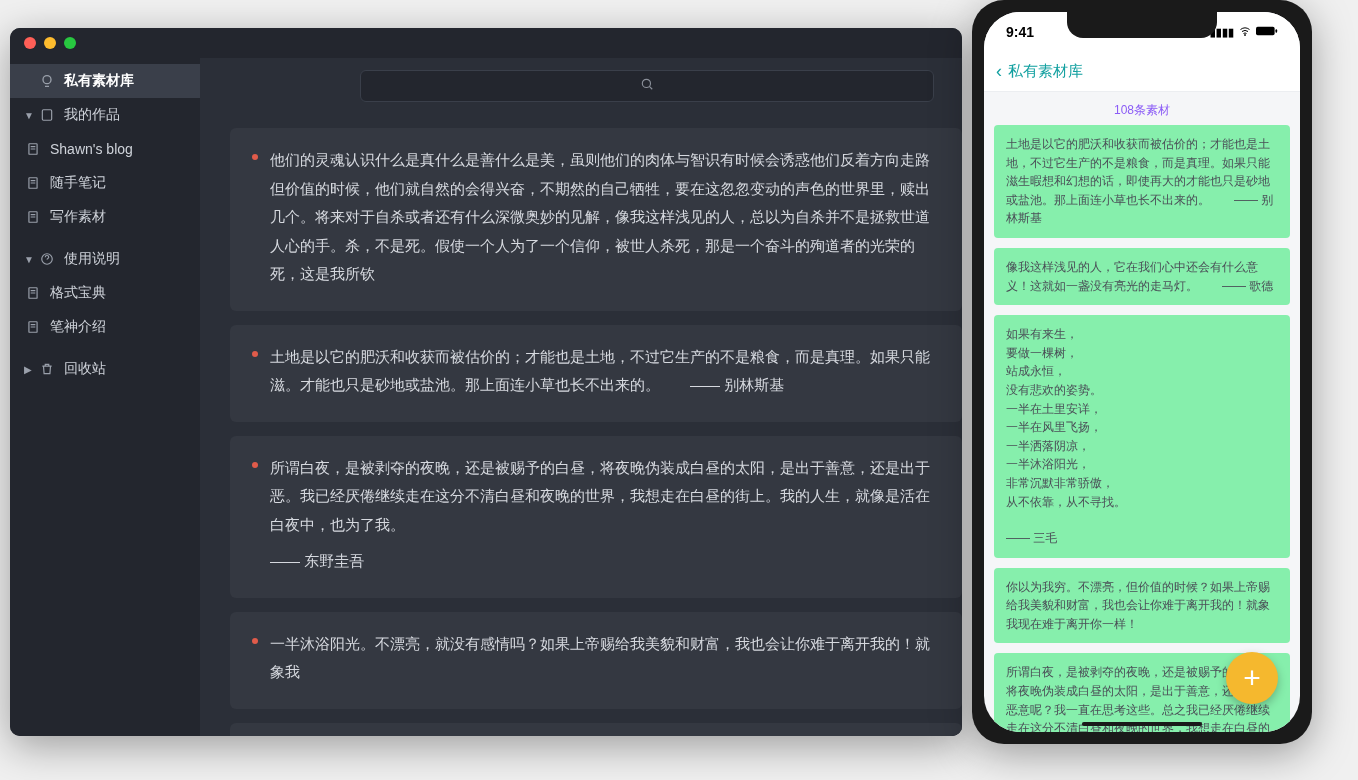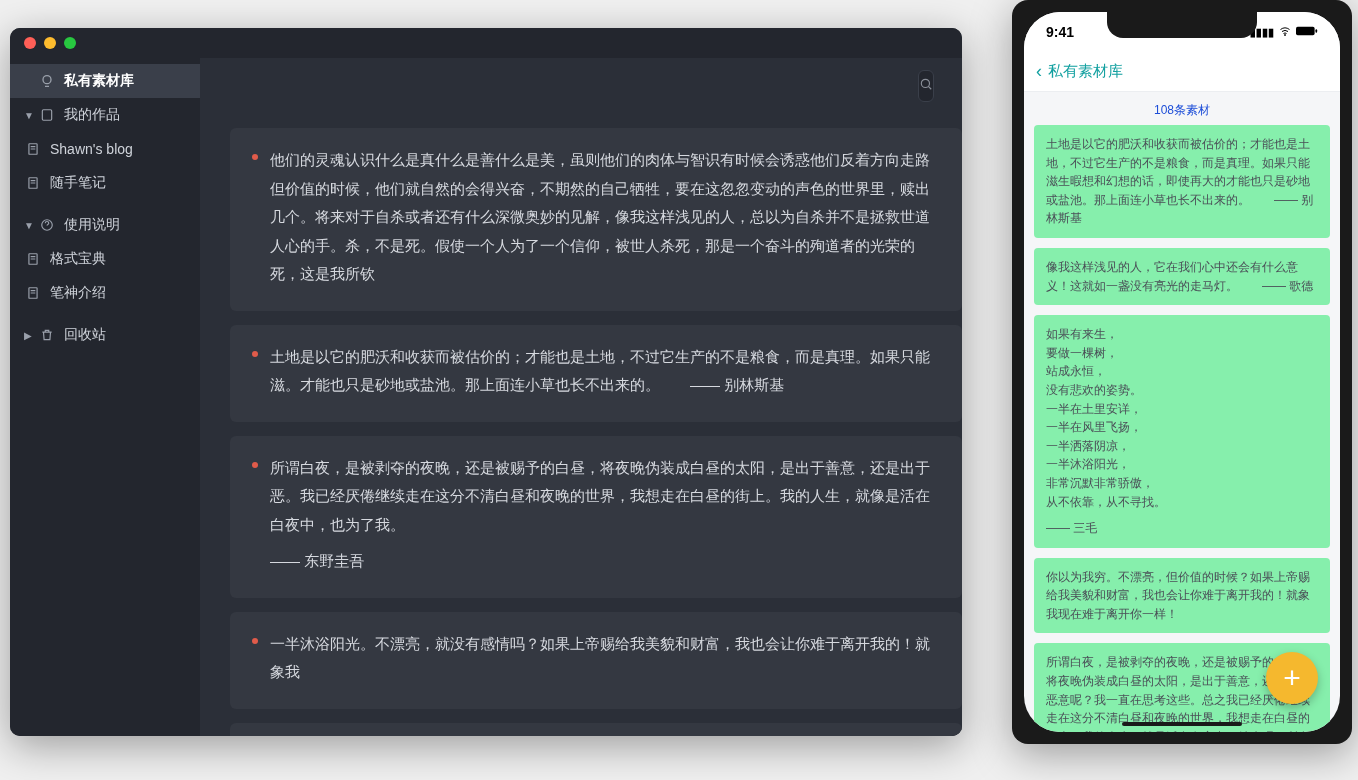--- a/index.html
+++ b/index.html
@@ -51,21 +51,20 @@
   .sidebar .sb-row .ico { width:18px; display:inline-flex; justify-content:center; margin-right:8px; }
   .sidebar .sb-child { }
   .sidebar svg { stroke: #9aa0ab; }
 
   .main {
     flex: 1;
     background: #2b2f38;
     display: flex;
     flex-direction: column;
     min-width: 0;
-    align-items: flex-end;
   }
   .searchbar-wrap {
     padding: 12px 28px 12px 160px;
   }
   .searchbar {
     height: 32px;
     background: #23262e;
     border: 1px solid #3a3f4a;
     border-radius: 6px;
     display: flex;
@@ -96,24 +95,24 @@
     background: #e05b4a;
   }
   .card .attr {
     margin-top: 8px;
     color: #d6d9df;
   }
 
   
   .phone {
     position: absolute;
-    left: 1012px; top: 0px;
+    left: 972px; top: 0px;
     width: 340px; height: 744px;
     background: #1a1a1a;
-    border-radius: 16px;
+    border-radius: 32px;
     padding: 12px;
     box-shadow: 0 10px 40px rgba(0,0,0,.35);
   }
   .phone-screen {
     width: 100%; height: 100%;
     background: #f5f6f8;
     border-radius: 36px;
     overflow: hidden;
     position: relative;
     display: flex;
@@ -144,38 +143,38 @@
     display:flex; align-items:center;
     padding: 0 12px;
     border-bottom: 1px solid #eceef1;
   }
   .phone-nav .back { color:#12a0a0; font-size:18px; margin-right:6px; }
   .phone-nav .title { color:#12a0a0; font-size:15px; font-weight:500; }
 
   .phone-subhead {
     text-align:center;
     font-size:12px;
-    color:#1d4ed8;
+    color:#8b5cf6;
     padding: 10px 0 6px;
   }
   .phone-list {
     flex:1;
     overflow:hidden;
     padding: 0 10px;
   }
   .pcard {
     background:#86efac;
     border-radius:4px;
     padding:10px 12px;
     margin-bottom:10px;
     font-size:12px;
     line-height:1.55;
     color:#4a4f57;
   }
-  .pcard .attr { margin-top:8px; }
+  .pcard .attr { margin-top:18px; }
 
   .fab {
     position:absolute;
     right:22px; bottom:28px;
     width:52px; height:52px;
     border-radius:50%;
     background:#f5b82e;
     color:#fff;
     display:flex; align-items:center; justify-content:center;
     font-size:30px;
@@ -236,20 +235,29 @@
         <span>Shawn's blog</span>
       </div>
       <div class="sb-row sb-child">
         <span class="ico">
           <svg class="svg14" viewBox="0 0 24 24" fill="none" stroke-width="2">
               <rect x="5" y="3" width="14" height="18" rx="1"></rect>
               <path d="M8 8h8M8 12h8"></path>
             </svg>
         </span>
         <span>随手笔记</span>
+      </div>
+      <div class="sb-row sb-child">
+        <span class="ico">
+          <svg class="svg14" viewBox="0 0 24 24" fill="none" stroke-width="2">
+              <rect x="5" y="3" width="14" height="18" rx="1"></rect>
+              <path d="M8 8h8M8 12h8"></path>
+            </svg>
+        </span>
+        <span>写作素材</span>
       </div>
 
       <div class="sb-row" style="margin-top:8px">
         <span class="caret">▼</span>
         <span class="ico">
           <svg class="svg14" viewBox="0 0 24 24" fill="none" stroke-width="2">
               <circle cx="12" cy="12" r="9"></circle>
               <path d="M12 17h0M9 9a3 3 0 116 0c0 2-3 2-3 4"></path>
             </svg>
         </span>

